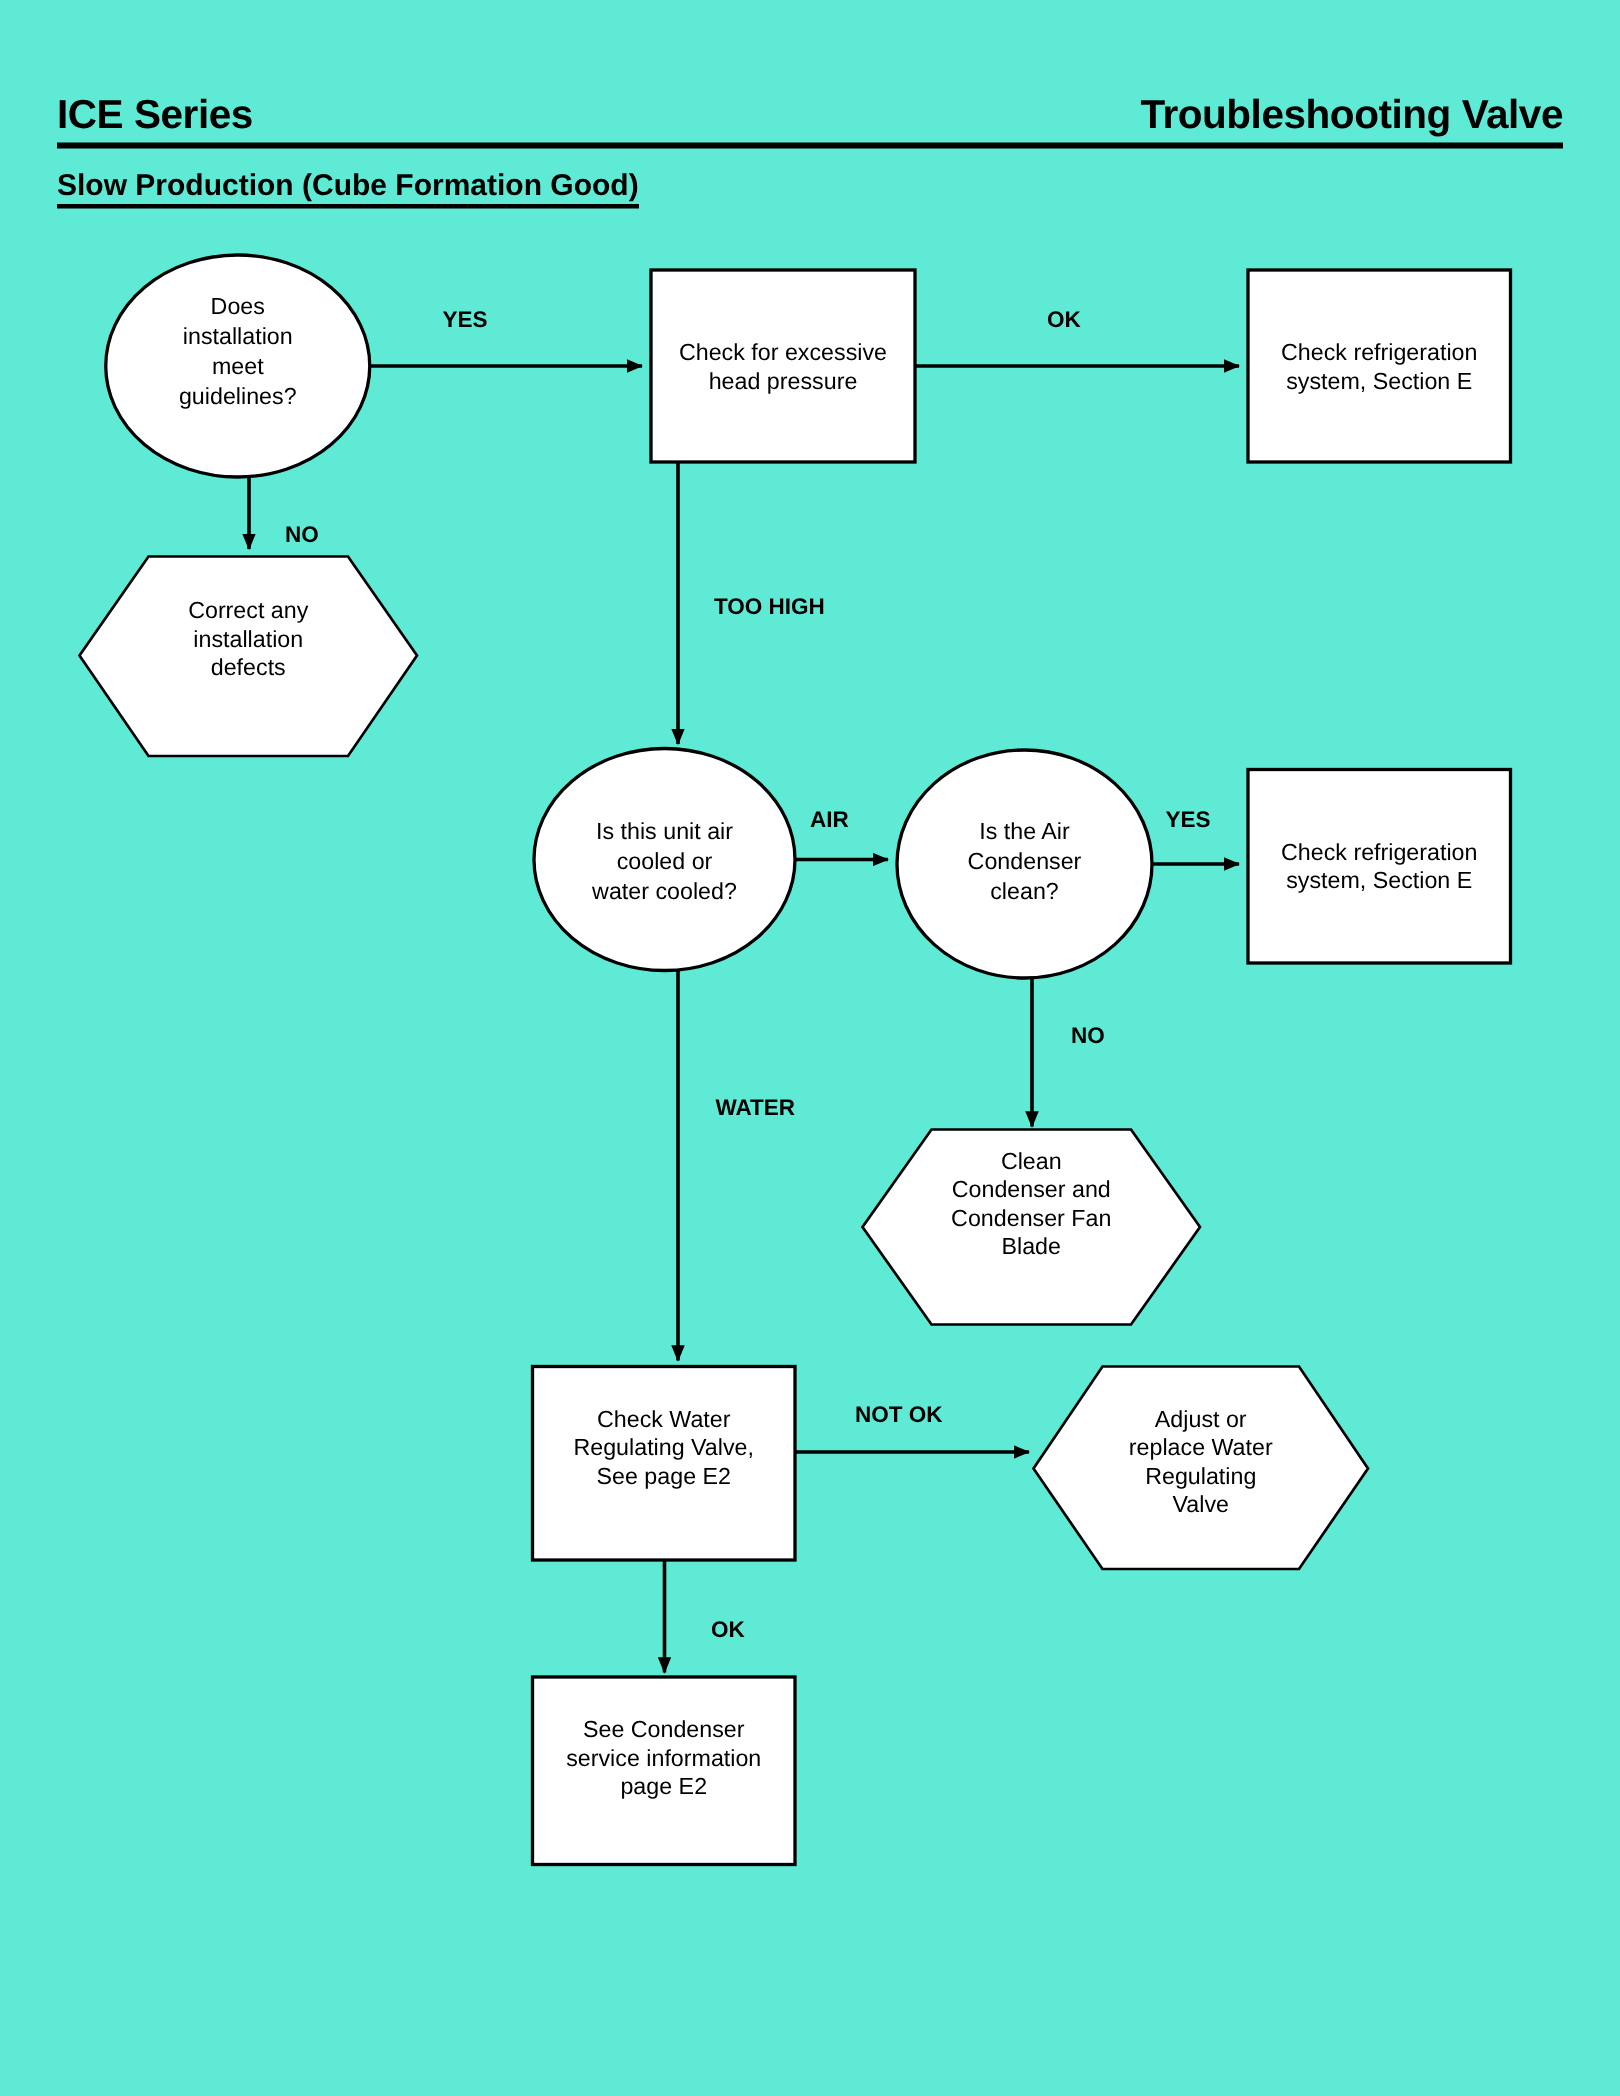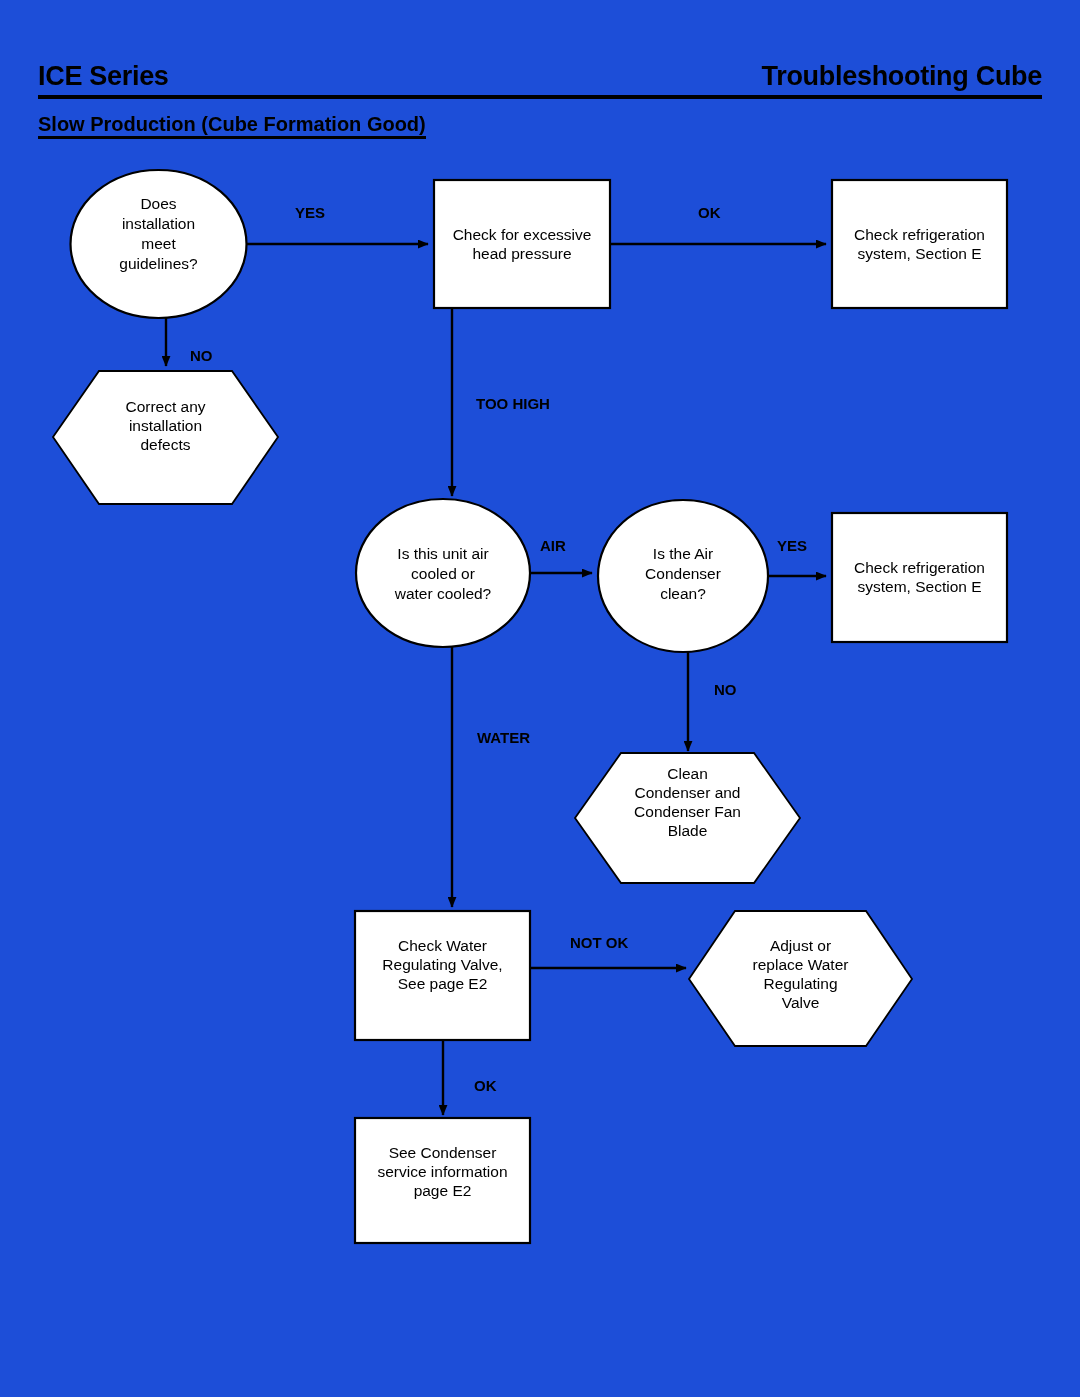--- a/index.html
+++ b/index.html
@@ -4,21 +4,21 @@
 <style>
   html, body {
     margin: 0;
     padding: 0;
     background: #ffffff;
   }
   #page {
     position: relative;
     width: 1080px;
     height: 1397px;
-    background: #1d4ed8;
+    background: #5eead4;
     font-family: "Liberation Sans", sans-serif;
     overflow: hidden;
   }
   
   #header {
     position: absolute;
     left: 38px;
     top: 55px;
     width: 1004px;
     height: 40px;
@@ -107,21 +107,21 @@
     color: #000000;
   }
 </style>
 </head>
 <body>
 
 <div id="page">
 
   <div id="header">
     <div id="header-left">ICE Series</div>
-    <div id="header-right">Troubleshooting Cube</div>
+    <div id="header-right">Troubleshooting Valve</div>
   </div>
 
   <div id="subtitle">Slow Production (Cube Formation Good)</div>
 
   <div id="diagram">
     <svg width="1080" height="1397" viewBox="0 0 1080 1397" xmlns="http://www.w3.org/2000/svg">
       <defs>
         <marker id="arrowhead" markerWidth="11" markerHeight="9" refX="10.2" refY="4.5" orient="auto" markerUnits="userSpaceOnUse">
           <path d="M 0 0 L 11 4.5 L 0 9 z" fill="#000000"></path>
         </marker>

